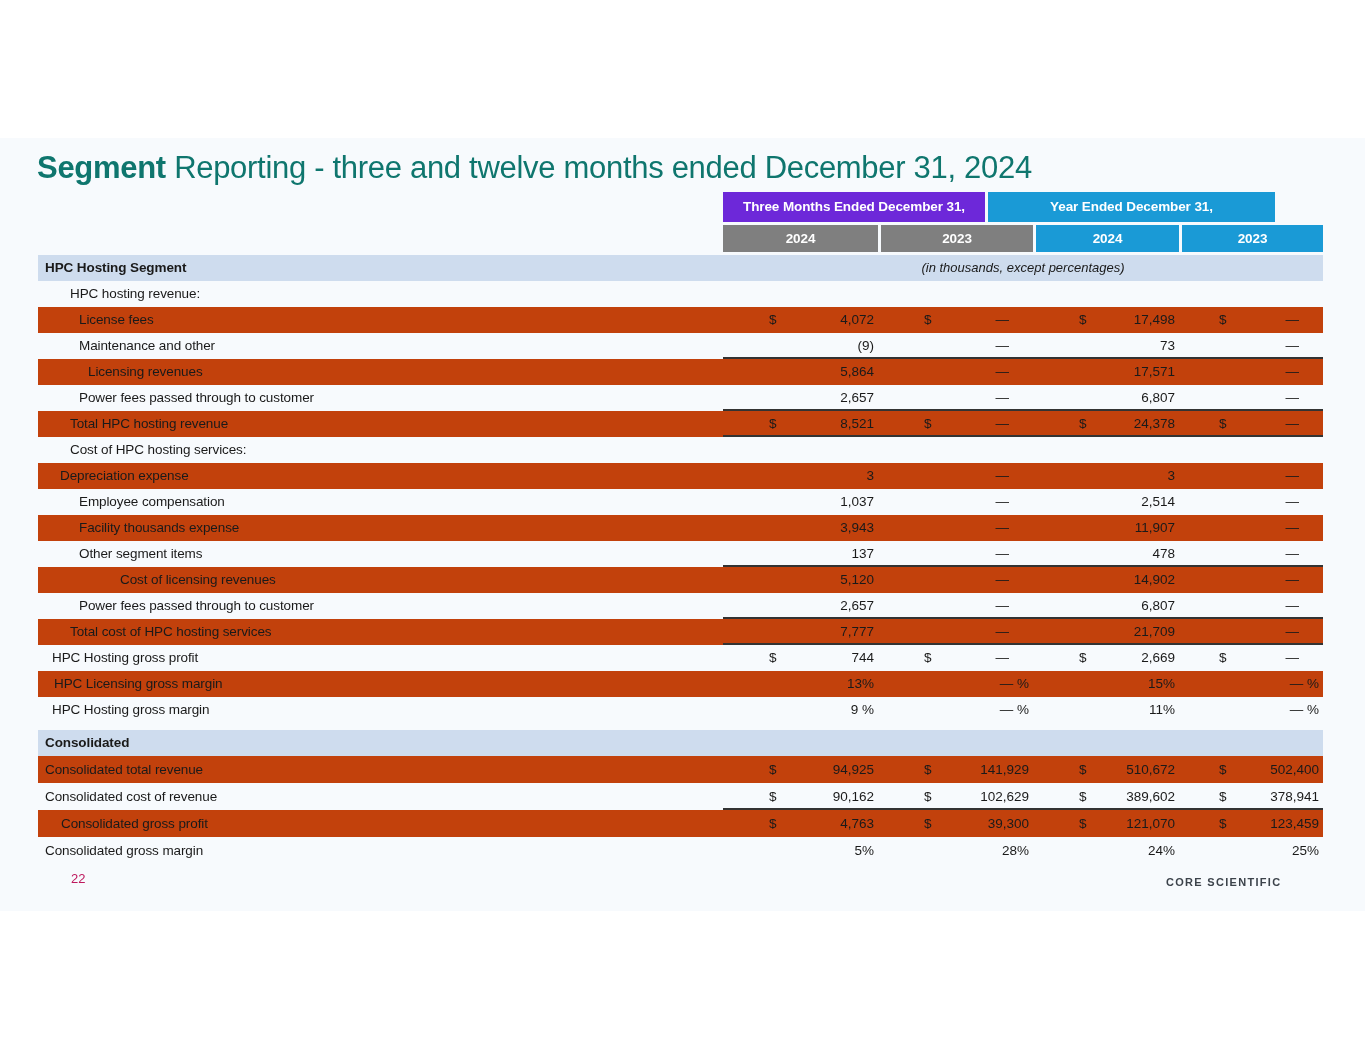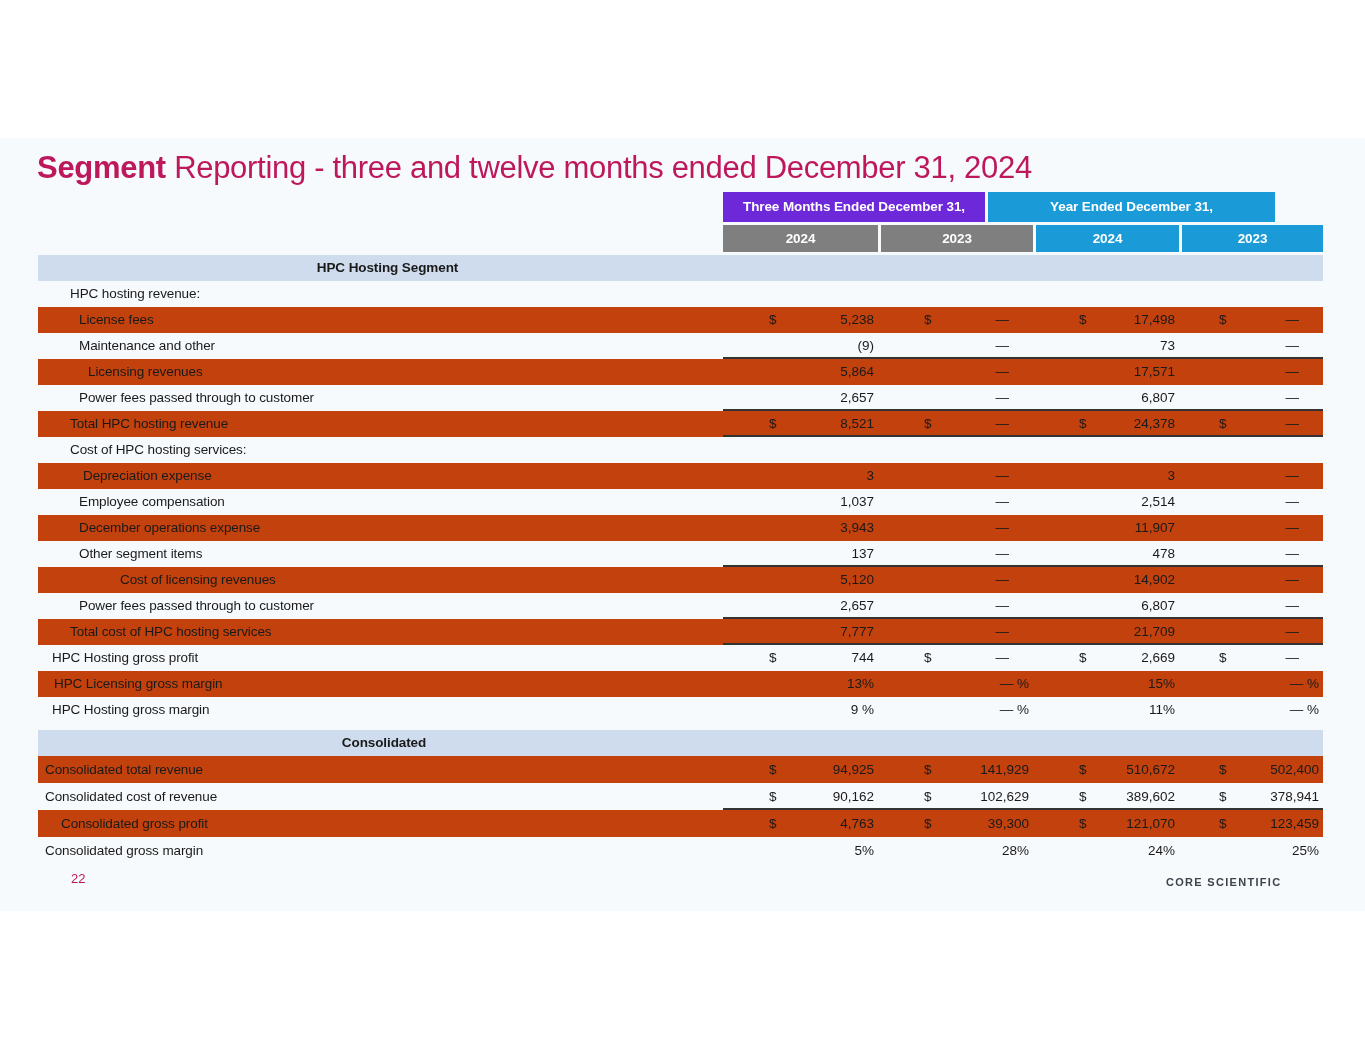--- a/index.html
+++ b/index.html
@@ -1,20 +1,20 @@
 <!DOCTYPE html>
 <html><head>
 <meta charset="utf-8">
 <style>
   html,body{margin:0;padding:0;width:1365px;height:1055px;background:#ffffff;
     font-family:"Liberation Sans",sans-serif;-webkit-font-smoothing:antialiased;}
   .stage{position:relative;width:1365px;height:1055px;overflow:hidden;background:#ffffff;}
   .slide{position:absolute;left:0;top:138px;width:1365px;height:773px;background:#F7FAFD;}
 
-  .title{position:absolute;left:37px;top:150px;font-size:31px;color:#be185d;
+  .title{position:absolute;left:37px;top:150px;font-size:31px;color:#0f766e;
     letter-spacing:-0.3px;white-space:nowrap;}
   .title .tb{font-weight:700;}
 
   .table{position:absolute;left:38px;top:192px;width:1285px;}
   .thead{margin-left:685px;width:600px;}
   .h1,.h2{display:flex;}
   .h1{height:30px;line-height:30px;margin-bottom:3px;}
   .h2{height:27px;line-height:27px;margin-bottom:3px;justify-content:flex-end;}
   .hcell{color:#ffffff;font-weight:700;font-size:13.5px;text-align:center;letter-spacing:-0.1px;}
   .g1{width:262px;background:#6d28d9;}
@@ -32,21 +32,21 @@
   .tall .label{line-height:27px;}
   .nums{width:600px;display:grid;grid-template-columns:155px 155px 146px 144px;position:relative;}
   .cell{position:relative;text-align:right;line-height:26px;font-size:13.5px;color:#1a1a1a;}
   .tall .cell{line-height:27px;}
   .cur{position:absolute;left:46px;top:0;}
   .c4 .cur{left:40px;}
   .val{display:inline-block;padding-right:4px;}
   .val.dashpad{padding-right:24px;}
   .rule::after{content:"";position:absolute;left:0;right:0;bottom:0;height:2px;background:#333333;}
   .section{background:#CEDCEE;}
-  .section .label{font-weight:700;text-align:center;}
+  .section .label{font-weight:700;}
   .shade{background:#c2410c;}
   .row-gap{height:7px;}
   .note{grid-column:1/5;text-align:center;font-style:italic;font-size:13px;line-height:26px;color:#1a1a1a;}
 
   .pagenum{position:absolute;left:71px;top:871px;font-size:13px;color:#be185d;}
   .logo{position:absolute;left:1166px;top:876px;font-size:11px;font-weight:700;
     letter-spacing:1.3px;color:#3C434B;transform:scaleY(0.92);}
 </style>
 </head>
 <body>
@@ -68,29 +68,32 @@
       <div class="h2">
         <div class="hcell y1">2024</div>
         <div class="hcell y2">2023</div>
         <div class="hcell y3">2024</div>
         <div class="hcell y4">2023</div>
       </div>
     </div>
     <div>
         <div class="row section">
           <div class="label" style="padding-left: 7px;">HPC Hosting Segment</div>
+          <div class="nums">
+            <div class="note">(in thousands, except percentages)</div>
+          </div>
         </div>
         <div class="row">
           <div class="label" style="padding-left: 32px;">HPC hosting revenue:</div>
           <div class="nums"></div>
         </div>
         <div class="row shade">
           <div class="label" style="padding-left: 41px;">License fees</div>
           <div class="nums">
-            <div class="cell c1"><span class="cur">$</span><span class="val">5,238</span></div>
+            <div class="cell c1"><span class="cur">$</span><span class="val">4,072</span></div>
             <div class="cell c2"><span class="cur">$</span><span class="val dashpad">—</span></div>
             <div class="cell c3"><span class="cur">$</span><span class="val">17,498</span></div>
             <div class="cell c4"><span class="cur">$</span><span class="val dashpad">—</span></div>
           </div>
         </div>
         <div class="row">
           <div class="label" style="padding-left: 41px;">Maintenance and other</div>
           <div class="nums rule">
             <div class="cell c1"><span class="val">(9)</span></div>
             <div class="cell c2"><span class="val dashpad">—</span></div>
@@ -123,39 +126,39 @@
             <div class="cell c2"><span class="cur">$</span><span class="val dashpad">—</span></div>
             <div class="cell c3"><span class="cur">$</span><span class="val">24,378</span></div>
             <div class="cell c4"><span class="cur">$</span><span class="val dashpad">—</span></div>
           </div>
         </div>
         <div class="row">
           <div class="label" style="padding-left: 32px;">Cost of HPC hosting services:</div>
           <div class="nums"></div>
         </div>
         <div class="row shade">
-          <div class="label" style="padding-left: 45px;">Depreciation expense</div>
+          <div class="label" style="padding-left: 22px;">Depreciation expense</div>
           <div class="nums">
             <div class="cell c1"><span class="val">3</span></div>
             <div class="cell c2"><span class="val dashpad">—</span></div>
             <div class="cell c3"><span class="val">3</span></div>
             <div class="cell c4"><span class="val dashpad">—</span></div>
           </div>
         </div>
         <div class="row">
           <div class="label" style="padding-left: 41px;">Employee compensation</div>
           <div class="nums">
             <div class="cell c1"><span class="val">1,037</span></div>
             <div class="cell c2"><span class="val dashpad">—</span></div>
             <div class="cell c3"><span class="val">2,514</span></div>
             <div class="cell c4"><span class="val dashpad">—</span></div>
           </div>
         </div>
         <div class="row shade">
-          <div class="label" style="padding-left: 41px;">December operations expense</div>
+          <div class="label" style="padding-left: 41px;">Facility thousands expense</div>
           <div class="nums">
             <div class="cell c1"><span class="val">3,943</span></div>
             <div class="cell c2"><span class="val dashpad">—</span></div>
             <div class="cell c3"><span class="val">11,907</span></div>
             <div class="cell c4"><span class="val dashpad">—</span></div>
           </div>
         </div>
         <div class="row">
           <div class="label" style="padding-left: 41px;">Other segment items</div>
           <div class="nums rule">

